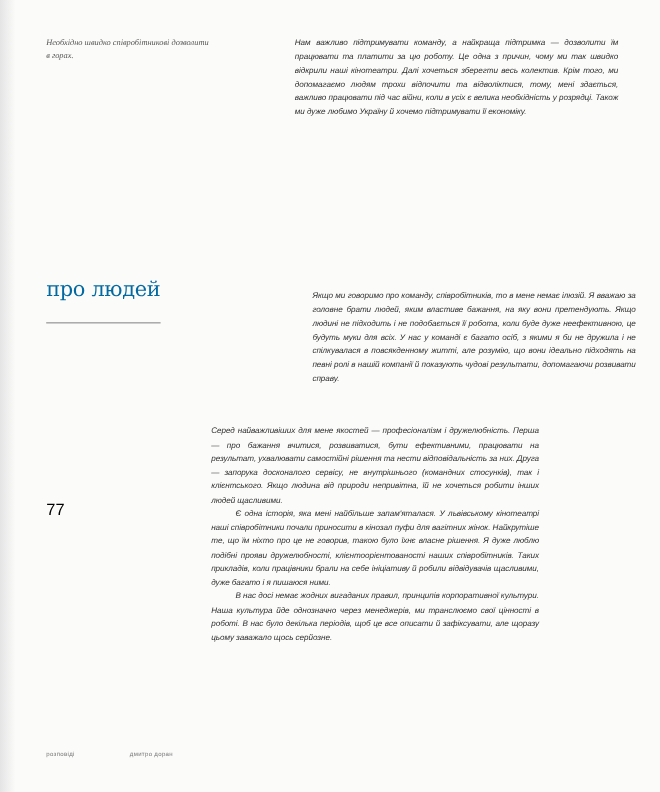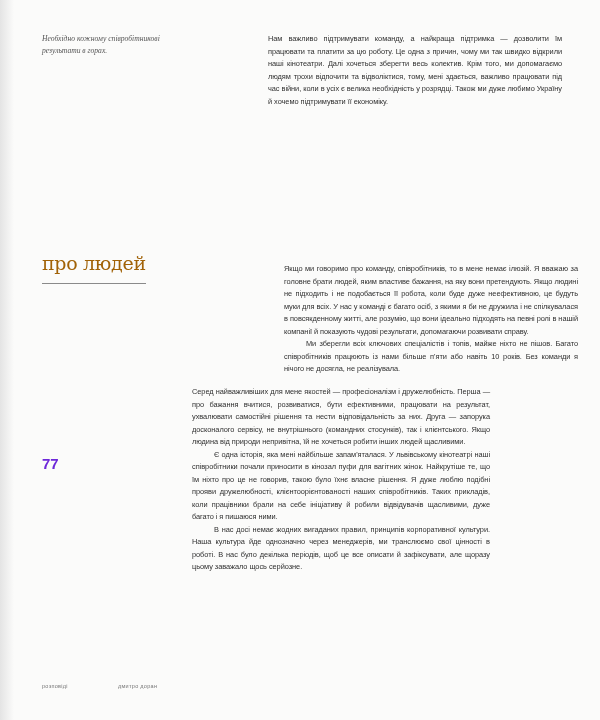--- a/index.html
+++ b/index.html
@@ -16,58 +16,57 @@
     }
     .caption {
       position: absolute; left: 42px; top: 33px; width: 150px;
       font-family: "Liberation Serif", serif; font-style: italic;
       font-size: 7.6px; line-height: 12px; color: #555;
     }
     .col {
       position: absolute; font-size: 7.4px; line-height: 12.5px;
       color: #2f2f2f; text-align: justify; letter-spacing: -0.05px;
     }
-    .col p { margin: 0; }
+    .col p { margin: 0; font-style: italic; }
     .col p.indent { text-indent: 22px; }
     .top-right { left: 268px; top: 33px; width: 294px; }
     .mid-right { left: 284px; top: 263px; width: 294px; }
     .main-body { left: 192px; top: 386px; width: 298px; }
     .section-title {
       position: absolute; left: 42px; top: 252px;
-      font-family: "DejaVu Serif", serif; font-size: 19px; color: #a16207;
-      padding-bottom: 9px; border-bottom: 1.5px solid #8a8a8a;
+      font-family: "DejaVu Serif", serif; font-size: 19px; color: #0369a1;
+      padding-bottom: 19px; border-bottom: 1.5px solid #8a8a8a;
       letter-spacing: -0.3px;
     }
     .page-number {
       position: absolute; left: 42px; top: 455px;
-      font-family: "Liberation Sans", sans-serif; font-size: 15px; color: #6d28d9; font-weight: bold;
+      font-family: "Liberation Sans", sans-serif; font-size: 15px; color: #000000;
     }
     .footer-item {
       position: absolute; top: 683px; font-size: 5.5px; color: #777;
       letter-spacing: 0.3px; text-transform: lowercase;
     }
     .footer-left { left: 42px; }
     .footer-right { left: 118px; }
   </style>
 </head>
 <body>
 
 <div class="page-edge"></div>
 
-<div class="caption">Необхідно кожному співробітникові результати в горах.</div>
+<div class="caption">Необхідно швидко співробітникові дозволити в горах.</div>
 
 <div class="col top-right">
   <p>Нам важливо підтримувати команду, а найкраща підтримка — дозволити їм працювати та платити за цю роботу. Це одна з причин, чому ми так швидко відкрили наші кінотеатри. Далі хочеться зберегти весь колектив. Крім того, ми допомагаємо людям трохи відпочити та відволіктися, тому, мені здається, важливо працювати під час війни, коли в усіх є велика необхідність у розрядці. Також ми дуже любимо Україну й хочемо підтримувати її економіку.</p>
 </div>
 
 <div class="section-title">про людей</div>
 
 <div class="col mid-right">
   <p>Якщо ми говоримо про команду, співробітників, то в мене немає ілюзій. Я вважаю за головне брати людей, яким властиве бажання, на яку вони претендують. Якщо людині не підходить і не подобається її робота, коли буде дуже неефективною, це будуть муки для всіх. У нас у команді є багато осіб, з якими я би не дружила і не спілкувалася в повсякденному житті, але розумію, що вони ідеально підходять на певні ролі в нашій компанії й показують чудові результати, допомагаючи розвивати справу.</p>
-  <p class="indent">Ми зберегли всіх ключових спеціалістів і топів, майже ніхто не пішов. Багато співробітників працюють із нами більше п'яти або навіть 10 років. Без команди я нічого не досягла, не реалізувала.</p>
 </div>
 
 <div class="page-number">77</div>
 
 <div class="col main-body">
   <p>Серед найважливіших для мене якостей — професіоналізм і дружелюбність. Перша — про бажання вчитися, розвиватися, бути ефективними, працювати на результат, ухвалювати самостійні рішення та нести відповідальність за них. Друга — запорука досконалого сервісу, не внутрішнього (командних стосунків), так і клієнтського. Якщо людина від природи непривітна, їй не хочеться робити інших людей щасливими.</p>
   <p class="indent">Є одна історія, яка мені найбільше запам'яталася. У львівському кінотеатрі наші співробітники почали приносити в кінозал пуфи для вагітних жінок. Найкрутіше те, що їм ніхто про це не говорив, такою було їхнє власне рішення. Я дуже люблю подібні прояви дружелюбності, клієнтоорієнтованості наших співробітників. Таких прикладів, коли працівники брали на себе ініціативу й робили відвідувачів щасливими, дуже багато і я пишаюся ними.</p>
   <p class="indent">В нас досі немає жодних вигаданих правил, принципів корпоративної культури. Наша культура йде однозначно через менеджерів, ми транслюємо свої цінності в роботі. В нас було декілька періодів, щоб це все описати й зафіксувати, але щоразу цьому заважало щось серйозне.</p>
 </div>
 

